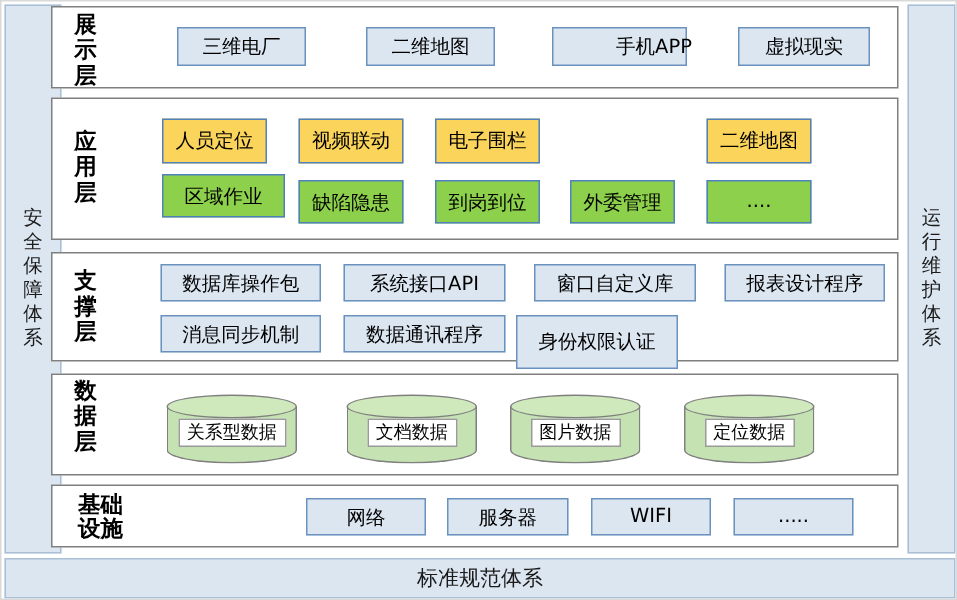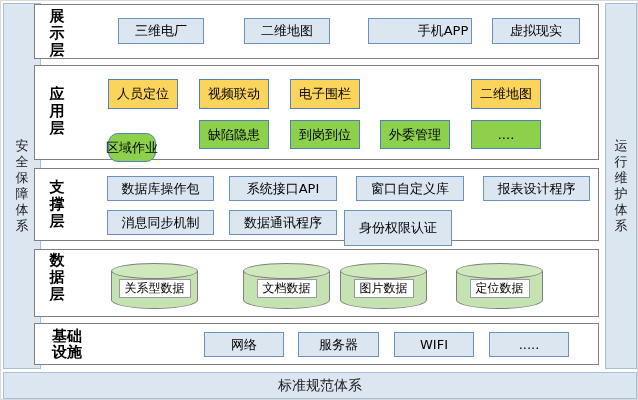--- a/index.html
+++ b/index.html
@@ -79,49 +79,49 @@
   <div class="layer" style="top:322px;height:42px;"></div>
 
   <div class="layer-label" style="left:47px; top:7px;">展示层</div>
   <div class="layer-label" style="left:47px; top:85px;">应用层</div>
   <div class="layer-label" style="left:47px; top:178px;">支撑层</div>
   <div class="layer-label" style="left:47px; top:251px;">数据层</div>
   <div class="layer-label wide" style="left:49px; top:327px;">基础设施</div>
 
   <div class="box b-light" style="left:117px; top:17px; width:86px; height:26px;">三维电厂</div>
   <div class="box b-light" style="left:243px; top:17px; width:86px; height:26px;">二维地图</div>
-  <div class="box b-light" style="left:367px; top:17px; width:104px; height:26px;padding-left:46px;">手机APP</div>
+  <div class="box b-light" style="left:367px; top:17px; width:90px; height:26px;padding-left:46px;">手机APP</div>
   <div class="box b-light" style="left:491px; top:17px; width:88px; height:26px;">虚拟现实</div>
 
   <div class="box b-yellow" style="left:107px; top:78px; width:70px; height:30px;">人员定位</div>
   <div class="box b-yellow" style="left:198px; top:78px; width:70px; height:30px;">视频联动</div>
   <div class="box b-yellow" style="left:289px; top:78px; width:70px; height:30px;">电子围栏</div>
   <div class="box b-yellow" style="left:470px; top:78px; width:70px; height:30px;">二维地图</div>
 
-  <div class="box b-green" style="left:107px; top:132px; width:48px; height:29px;border-radius:10px;">区域作业</div>
+  <div class="box b-green" style="left:107px; top:115px; width:82px; height:29px;">区域作业</div>
   <div class="box b-green" style="left:198px; top:119px; width:70px; height:29px;">缺陷隐患</div>
   <div class="box b-green" style="left:289px; top:119px; width:70px; height:29px;">到岗到位</div>
   <div class="box b-green" style="left:379px; top:119px; width:70px; height:29px;">外委管理</div>
   <div class="box b-green" style="left:470px; top:119px; width:70px; height:29px;">....</div>
 
   <div class="box b-light" style="left:106px; top:175px; width:107px; height:25px;">数据库操作包</div>
   <div class="box b-light" style="left:228px; top:175px; width:108px; height:25px;">系统接口API</div>
   <div class="box b-light" style="left:355px; top:175px; width:108px; height:25px;">窗口自定义库</div>
   <div class="box b-light" style="left:482px; top:175px; width:107px; height:25px;">报表设计程序</div>
 
   <div class="box b-light" style="left:106px; top:209px; width:107px; height:25px;">消息同步机制</div>
   <div class="box b-light" style="left:228px; top:209px; width:108px; height:25px;">数据通讯程序</div>
   <div class="box b-light" style="left:343px; top:209px; width:108px; height:36px;">身份权限认证</div>
 
   <div class="cylinder" style="left:110px; top:262px;">
     <div class="cyl-body"></div>
     <div class="cyl-top"></div>
     <div class="cyl-label">关系型数据</div>
   </div>
-  <div class="cylinder" style="left:242px; top:262px;text-decoration:underline;">
+  <div class="cylinder" style="left:230px; top:262px;text-decoration:underline;">
     <div class="cyl-body"></div>
     <div class="cyl-top"></div>
     <div class="cyl-label">文档数据</div>
   </div>
   <div class="cylinder" style="left:339px; top:262px;">
     <div class="cyl-body"></div>
     <div class="cyl-top"></div>
     <div class="cyl-label">图片数据</div>
   </div>
   <div class="cylinder" style="left:455px; top:262px;">

